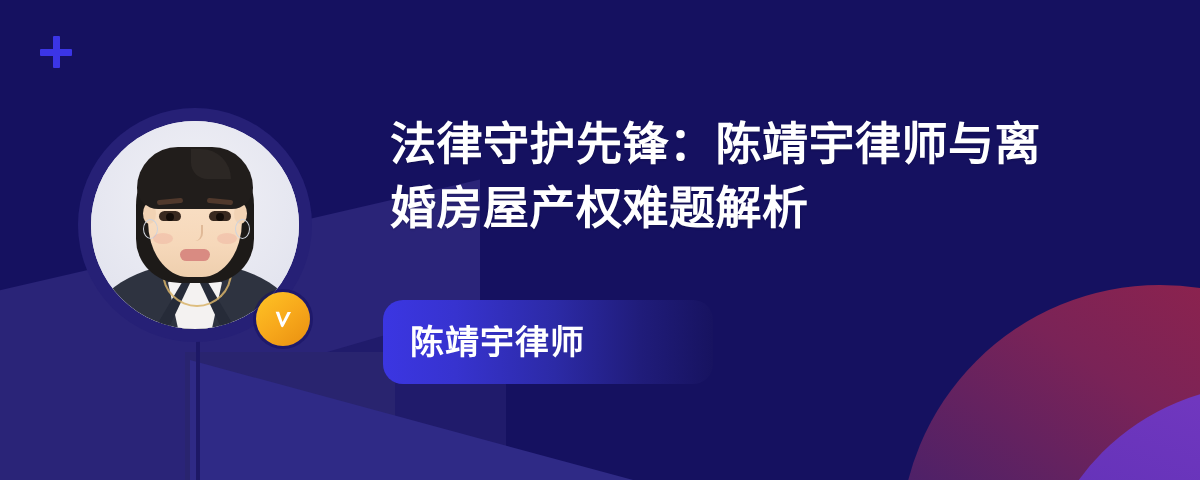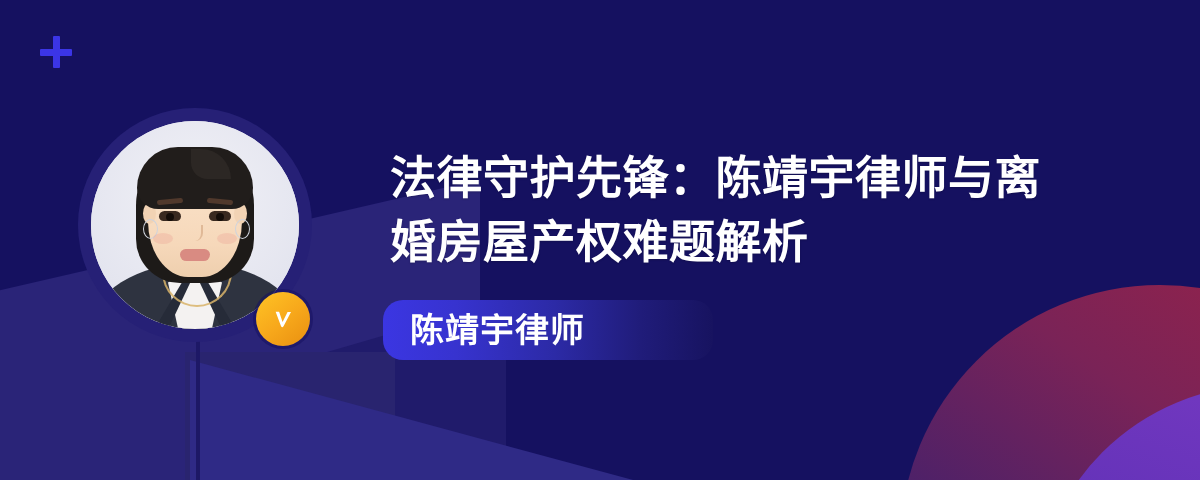--- a/index.html
+++ b/index.html
@@ -301,41 +301,40 @@
     width: 26px;
     height: 26px;
   }
 
   
   .content {
     position: absolute;
     left: 390px;
     top: 112px;
     width: 660px;
-    margin-top: 34px;
   }
   .headline {
     margin: 0;
     color: #ffffff;
     font-size: 46px;
     line-height: 64px;
     font-weight: 700;
     letter-spacing: .5px;
     white-space: normal;
     word-break: break-all;
     text-shadow: 0 1px 2px rgba(0,0,0,.18);
   }
 
   
   .name-pill {
     position: absolute;
     left: 383px;
     top: 300px;
     width: 330px;
-    height: 60px;
+    height: 84px;
     border-radius: 20px;
     background: linear-gradient(90deg, #3b36e2 0%, #3733cf 22%, #2c2aa6 52%, #201c7a 78%, #171360 100%);
     display: flex;
     align-items: center;
   }
   .name-pill .pill-label {
     color: #ffffff;
     font-size: 34px;
     font-weight: 700;
     line-height: 1;

